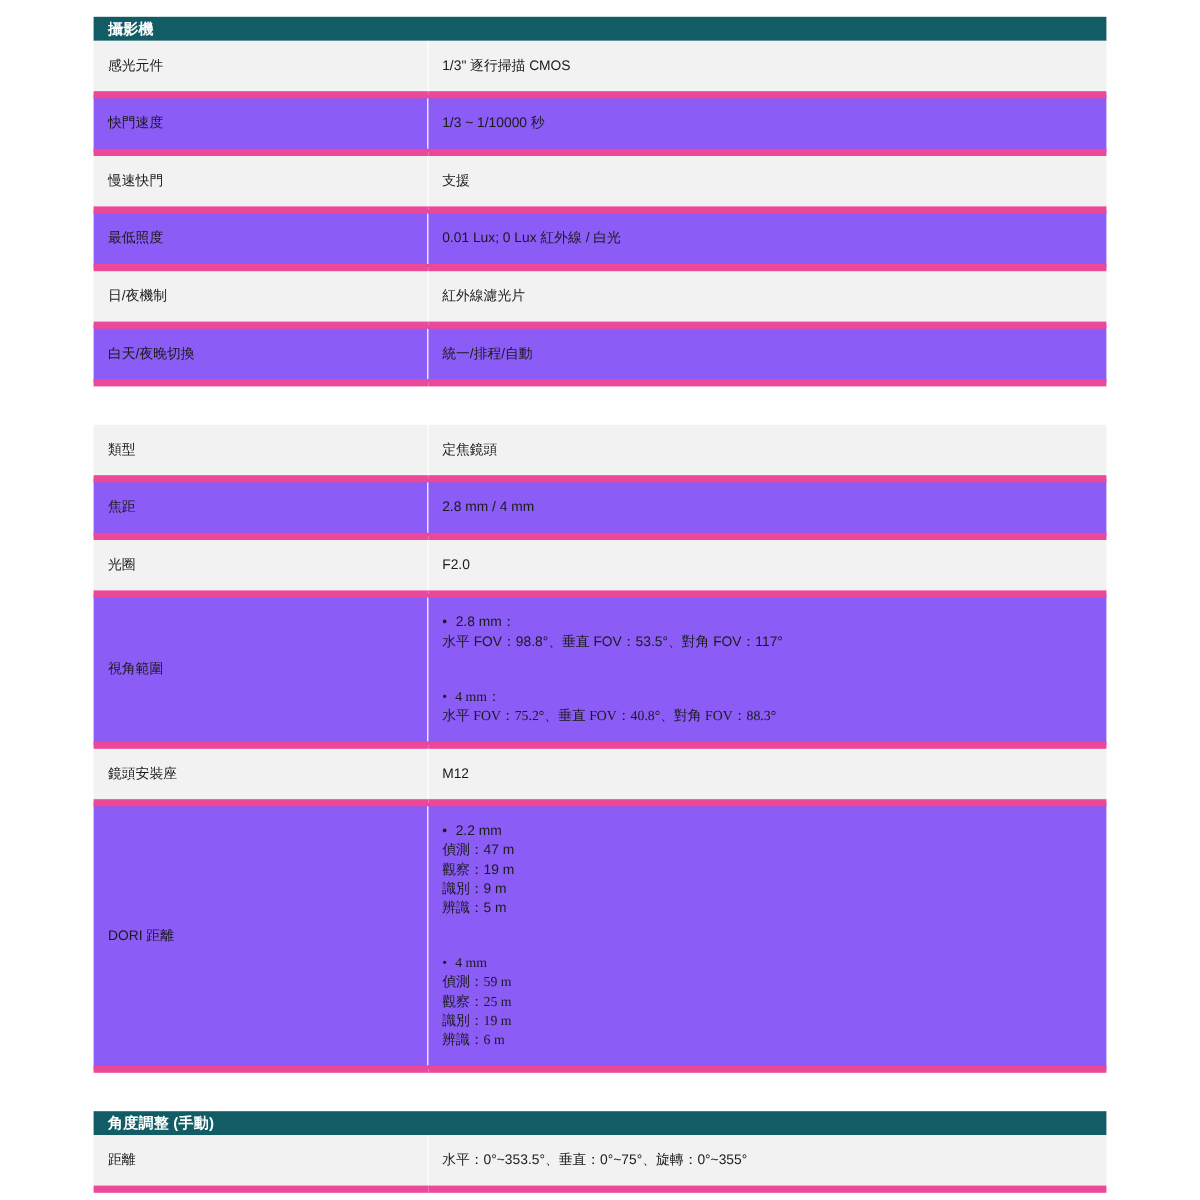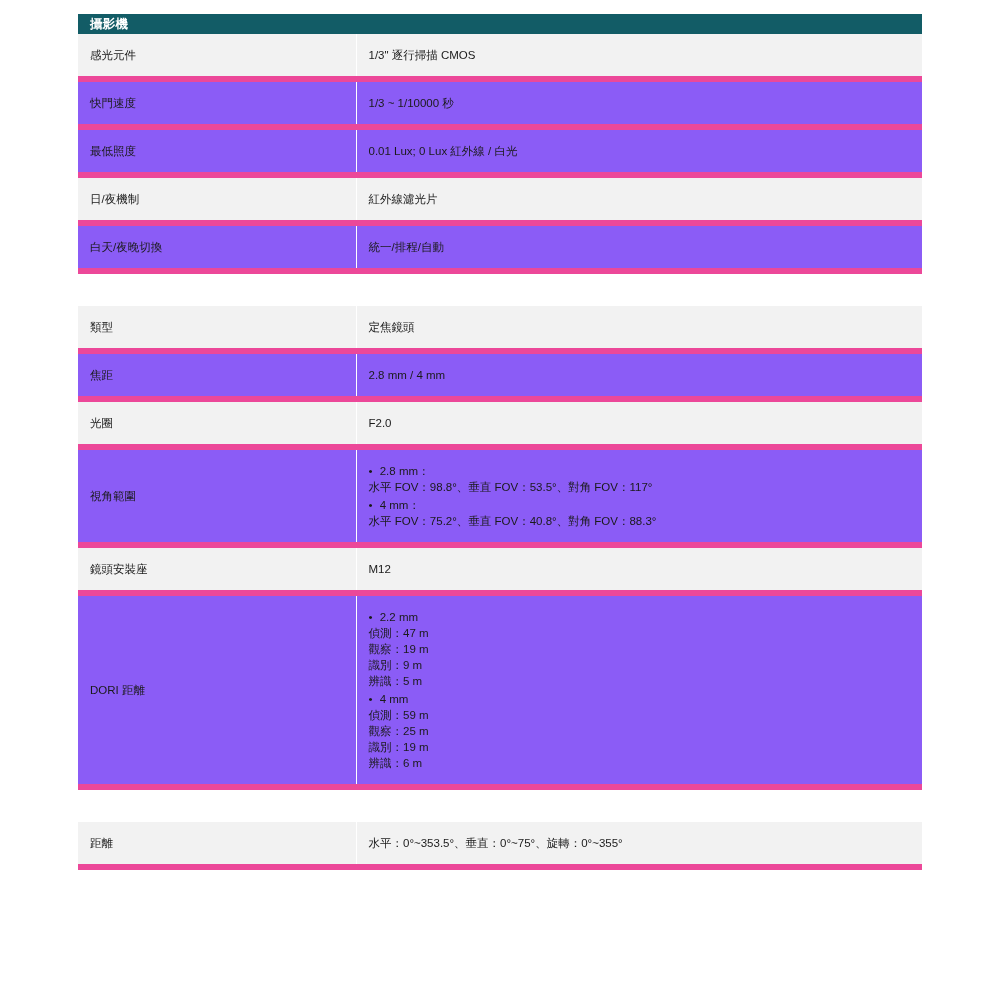--- a/index.html
+++ b/index.html
@@ -50,21 +50,21 @@
     border-bottom: 6px solid #ec4899;
   }
   table.spec-table td.label {
     width: 278px;
   }
   table.spec-table td.value {
     padding-left: 12px;
     border-left: 1px solid #ffffff;
   }
   .value-group { margin: 0; }
-  .value-group + .value-group { margin-top: 2px; }
+  .value-group + .value-group { margin-top: 30px; font-family: Liberation Serif, serif; }
   .bullet-line {
     font-size: 11.5px;
     line-height: 16px;
   }
   .bullet-line .dot {
     display: inline-block;
     width: 8px;
   }
   .sub-line {
     font-size: 11.5px;
@@ -86,20 +86,26 @@
               <td class="value">
                 <div>1/3" 逐行掃描 CMOS</div>
               </td>
             </tr>
             <tr class="even">
               <td class="label">快門速度</td>
               <td class="value">
                 <div>1/3 ~ 1/10000 秒</div>
               </td>
             </tr>
+            <tr class="odd">
+              <td class="label">慢速快門</td>
+              <td class="value">
+                <div>支援</div>
+              </td>
+            </tr>
             <tr class="even">
               <td class="label">最低照度</td>
               <td class="value">
                 <div>0.01 Lux; 0 Lux 紅外線 / 白光</div>
               </td>
             </tr>
             <tr class="odd">
               <td class="label">日/夜機制</td>
               <td class="value">
                 <div>紅外線濾光片</div>
@@ -172,20 +178,21 @@
                   <div class="sub-line">識別：19 m</div>
                   <div class="sub-line">辨識：6 m</div>
                 </div>
               </td>
             </tr>
           </tbody>
         </table>
       </div>
       <div class="block-gap"></div>
       <div class="spec-block">
+        <div class="section-header">角度調整 (手動)</div>
         <table class="spec-table">
           <tbody>
             <tr class="odd">
               <td class="label">距離</td>
               <td class="value">
                 <div>水平：0°~353.5°、垂直：0°~75°、旋轉：0°~355°</div>
               </td>
             </tr>
           </tbody>
         </table>

